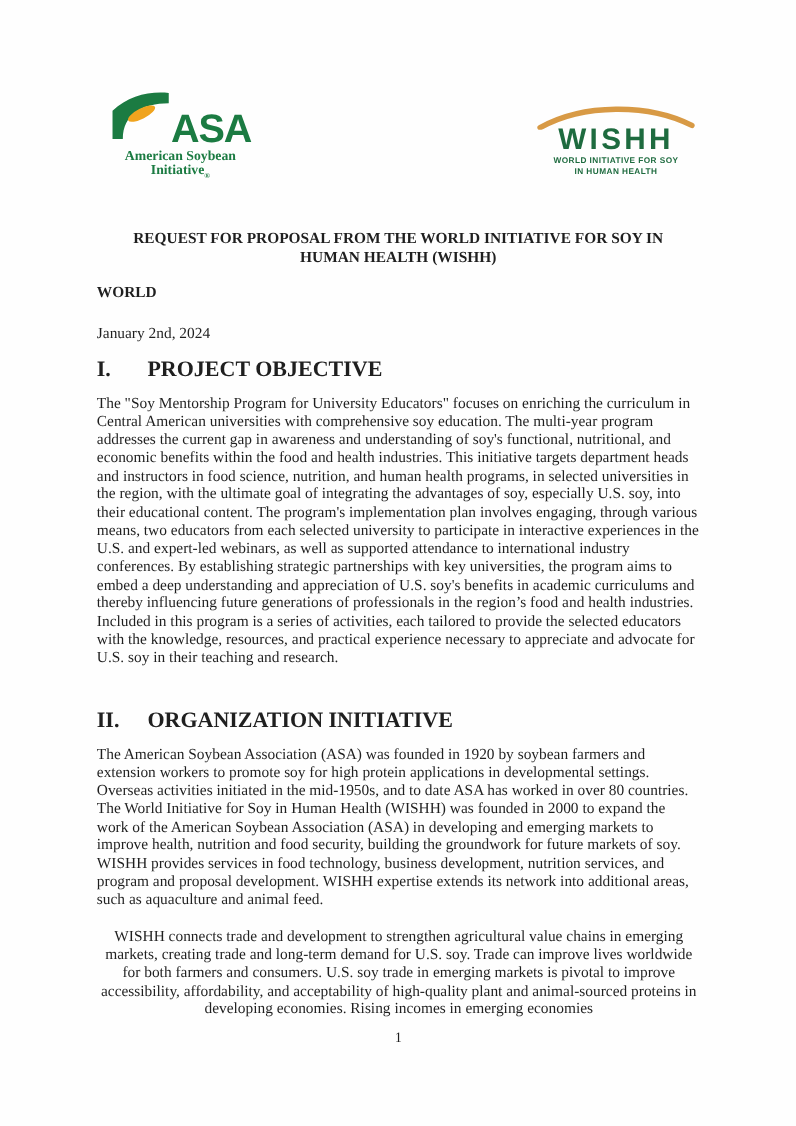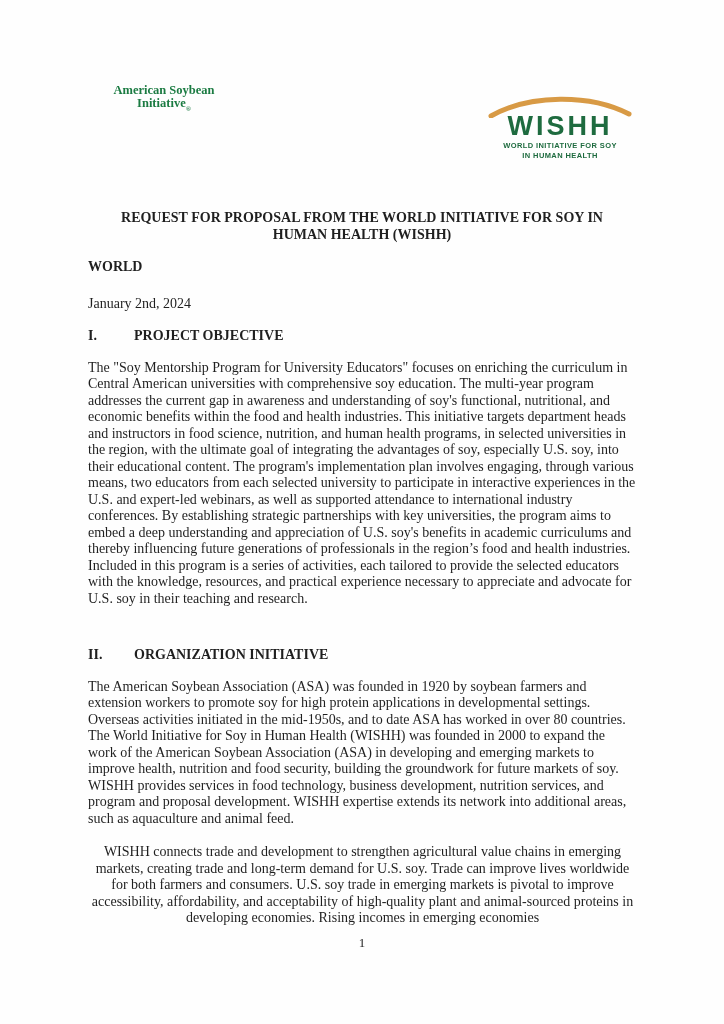--- a/index.html
+++ b/index.html
@@ -89,21 +89,21 @@
     font-size: 14px;
     font-weight: 700;
     line-height: 16.5px;
   }
   .date-value {
     margin-top: 20px;
     font-size: 14px;
     line-height: 16.5px;
   }
   .section-heading {
-    font-size: 14px;
+    font-size: 20px;
     font-weight: 700;
     line-height: 16.5px;
   }
   .section-heading .numeral {
     display: inline-block;
     width: 46px;
   }
   .heading-1 { margin-top: 16px; }
   .heading-2 { margin-top: 40px; }
   .body-para {
@@ -123,20 +123,29 @@
   }
 </style>
 </head>
 <body>
 
 <div class="page">
 
   <div class="logo-row">
 
     <div class="asa-logo">
+      <div class="asa-top">
+        <span>
+          <svg width="56" height="46" viewBox="0 0 64 54">
+            <path d="M3,52 L3,22 C20,6 42,1 63,3 L63,14 C35,14 14,26 14,52 Z" fill="#1b7b42"></path>
+            <ellipse cx="34" cy="25" rx="16" ry="5.5" fill="#f0a41e" transform="rotate(-27 34 25)"></ellipse>
+          </svg>
+        </span>
+        <span class="asa-acronym">ASA</span>
+      </div>
       <div class="asa-name">
         <span>American Soybean</span><br>
         <span>Initiative</span><span class="asa-reg">®</span>
       </div>
     </div>
 
     <div class="wishh-logo">
       <span>
         <svg class="wishh-arc" width="150" height="26" viewBox="0 0 150 26">
           <path d="M6,24 C45,2 105,2 144,22" fill="none" stroke="#d89a45" stroke-width="5" stroke-linecap="round"></path>

